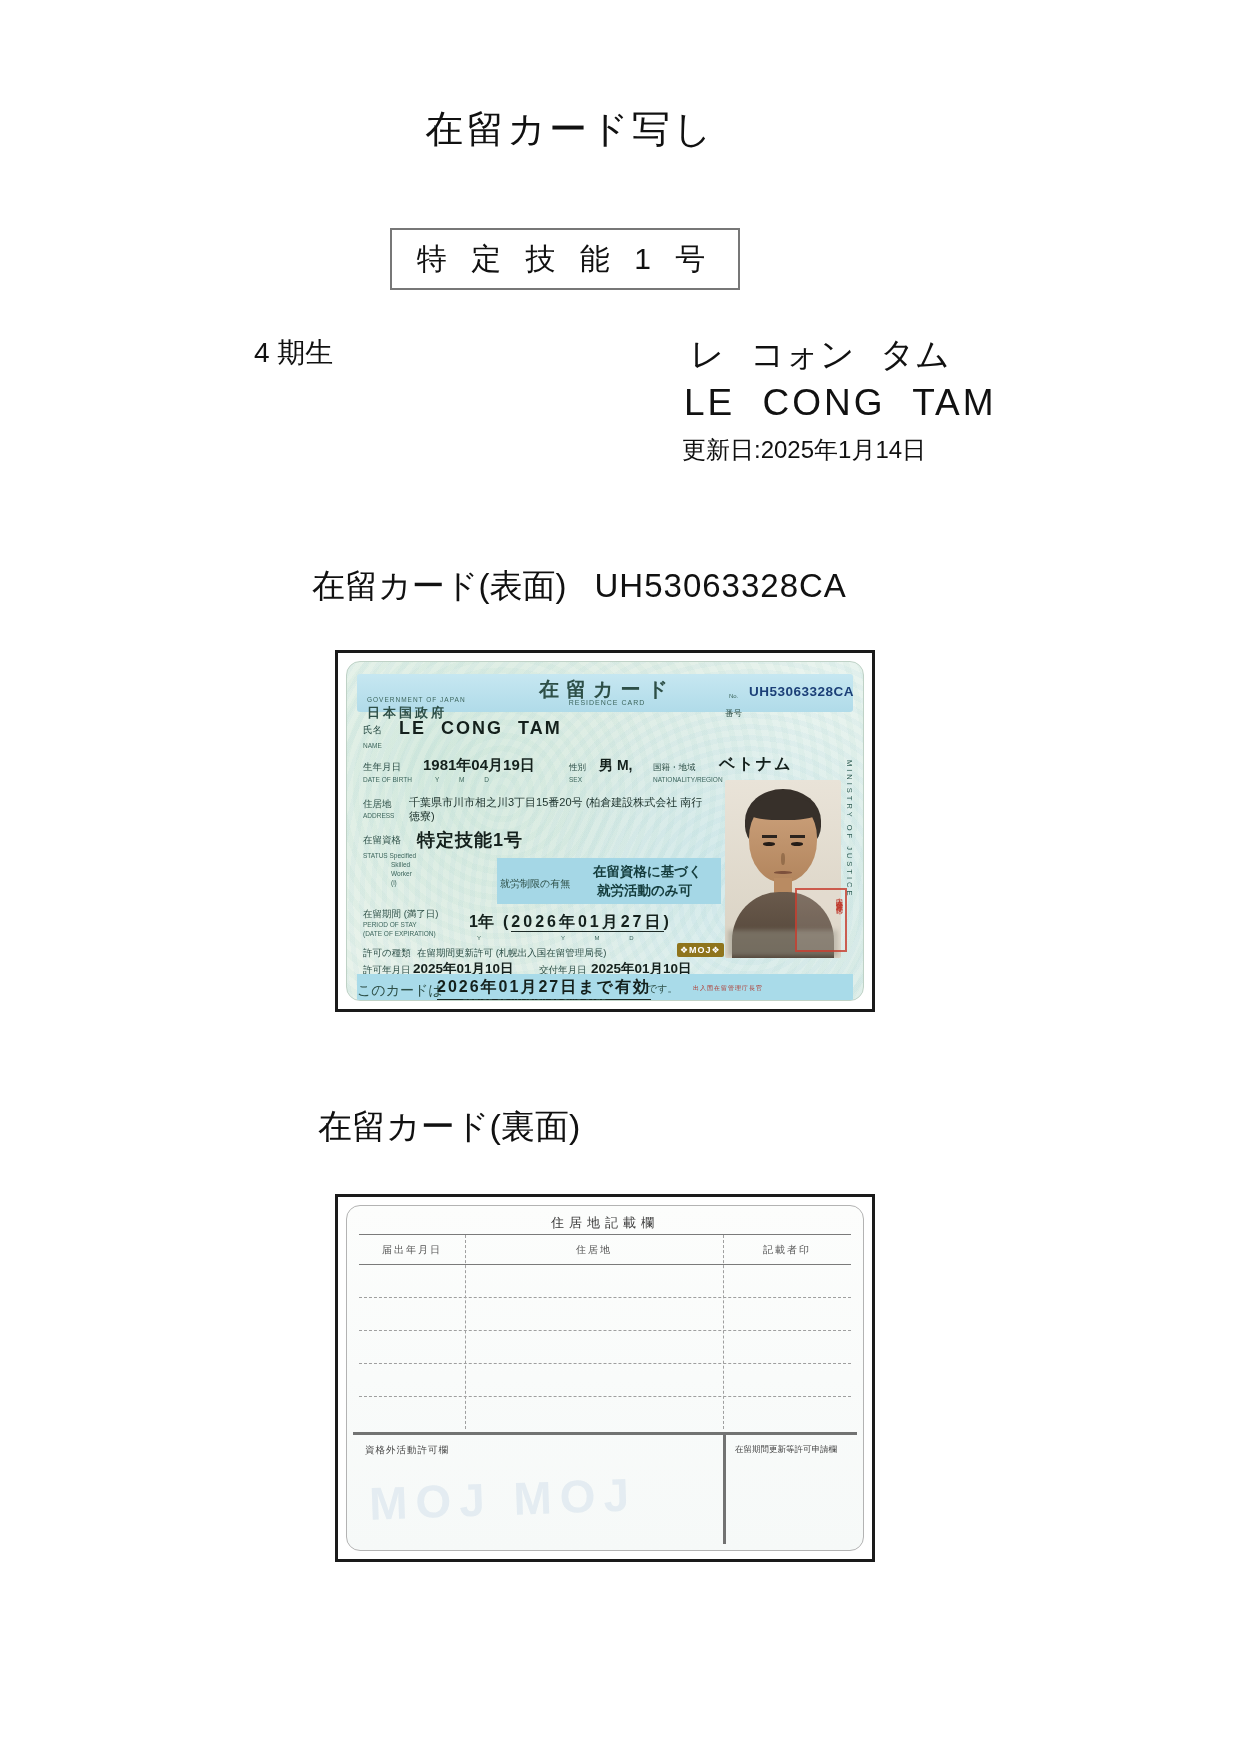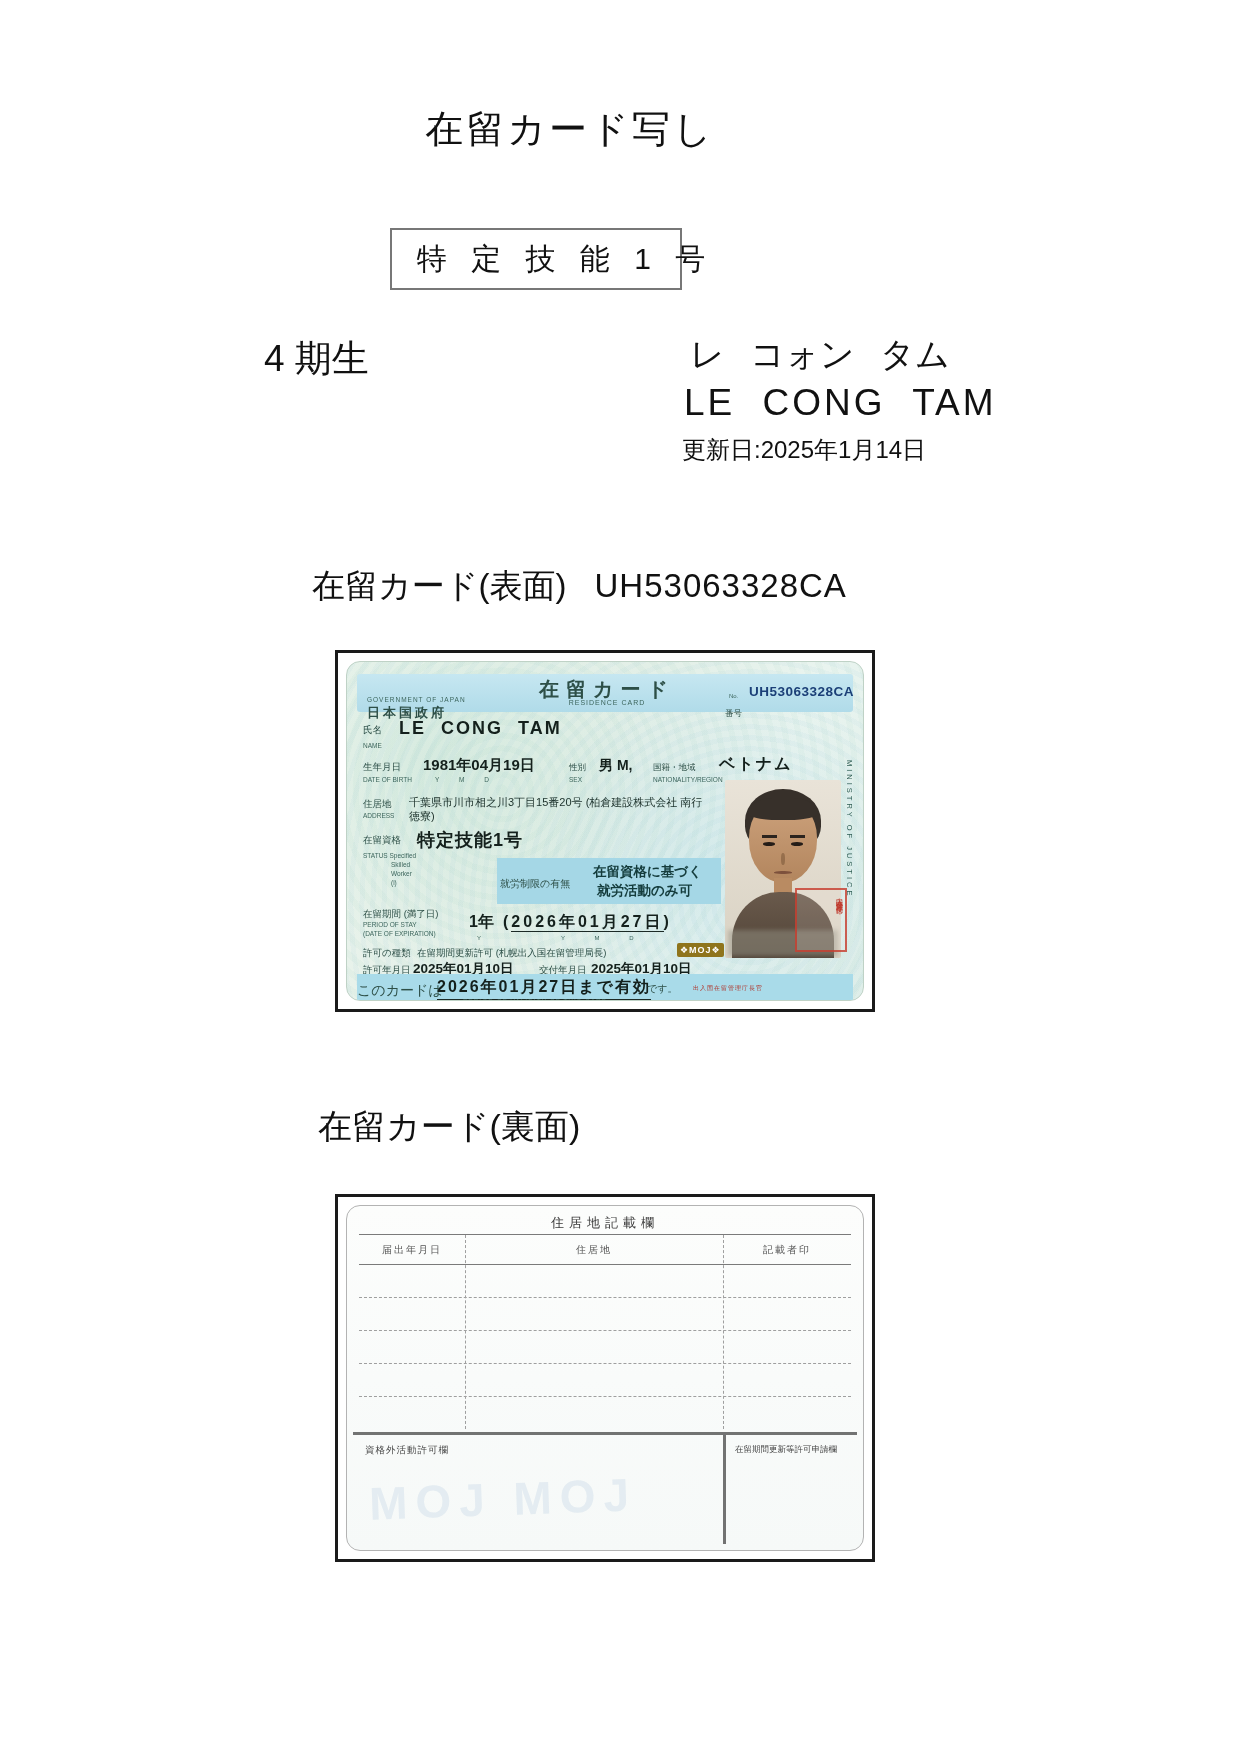--- a/index.html
+++ b/index.html
@@ -63,25 +63,25 @@
   .watermark{position:absolute;left:22px;top:266px;font-size:46px;font-weight:bold;letter-spacing:8px;
              color:rgba(120,160,200,.15);transform:rotate(-2deg);}
 </style>
 </head>
 <body>
 
 <div class="page">
 
   <div class="t" style="left:0;top:104px;width:1140px;text-align:center;font-size:38px;letter-spacing:3px;">在留カード写し</div>
 
-  <div class="wrapt" style="left:390px;top:228px;width:292px;height:62px;border:2px solid #777;box-sizing:border-box;">
+  <div class="wrapt" style="left:390px;top:228px;width:350px;height:62px;border:2px solid #777;box-sizing:border-box;">
     <div class="t" style="left:0;top:0;width:346px;line-height:58px;text-align:center;font-size:30px;letter-spacing:8px;">特 定 技 能 1 号</div>
   </div>
 
-  <div class="t" style="left:264px;top:334px;font-size:37px;">4 期生</div>
+  <div class="t" style="left:254px;top:334px;font-size:28px;">4 期生</div>
 
   <div class="t" style="left:690px;top:332px;font-size:34px;word-spacing:16px;">レ コォン タム</div>
   <div class="t" style="left:684px;top:382px;font-size:37px;letter-spacing:3px;word-spacing:14px;">LE CONG TAM</div>
   <div class="t" style="left:682px;top:434px;font-size:24px;">更新日:2025年1月14日</div>
 
   <div class="t" style="left:312px;top:564px;font-size:33px;">
     <span>在留カード(表面)</span><span style="margin-left:28px;letter-spacing:1px;">UH53063328CA</span>
   </div>
 
   <div class="frame" style="left:335px;top:650px;width:540px;height:362px;">

